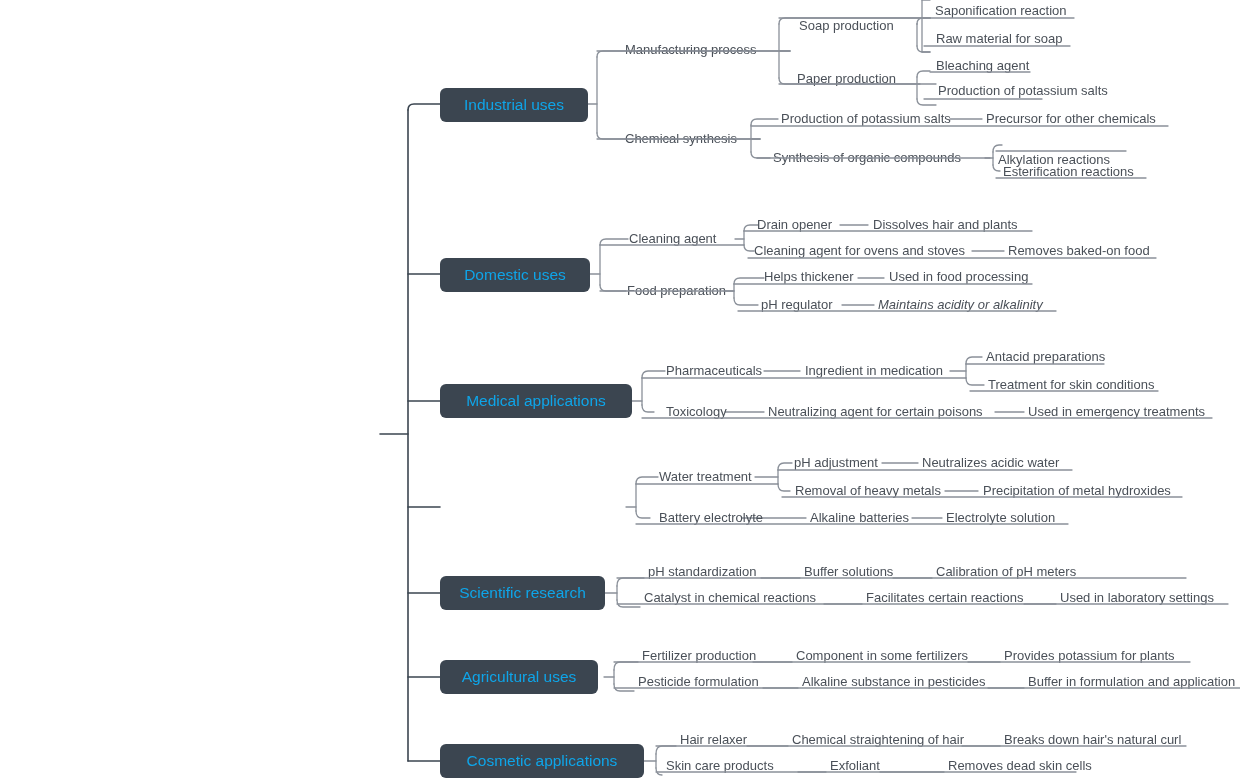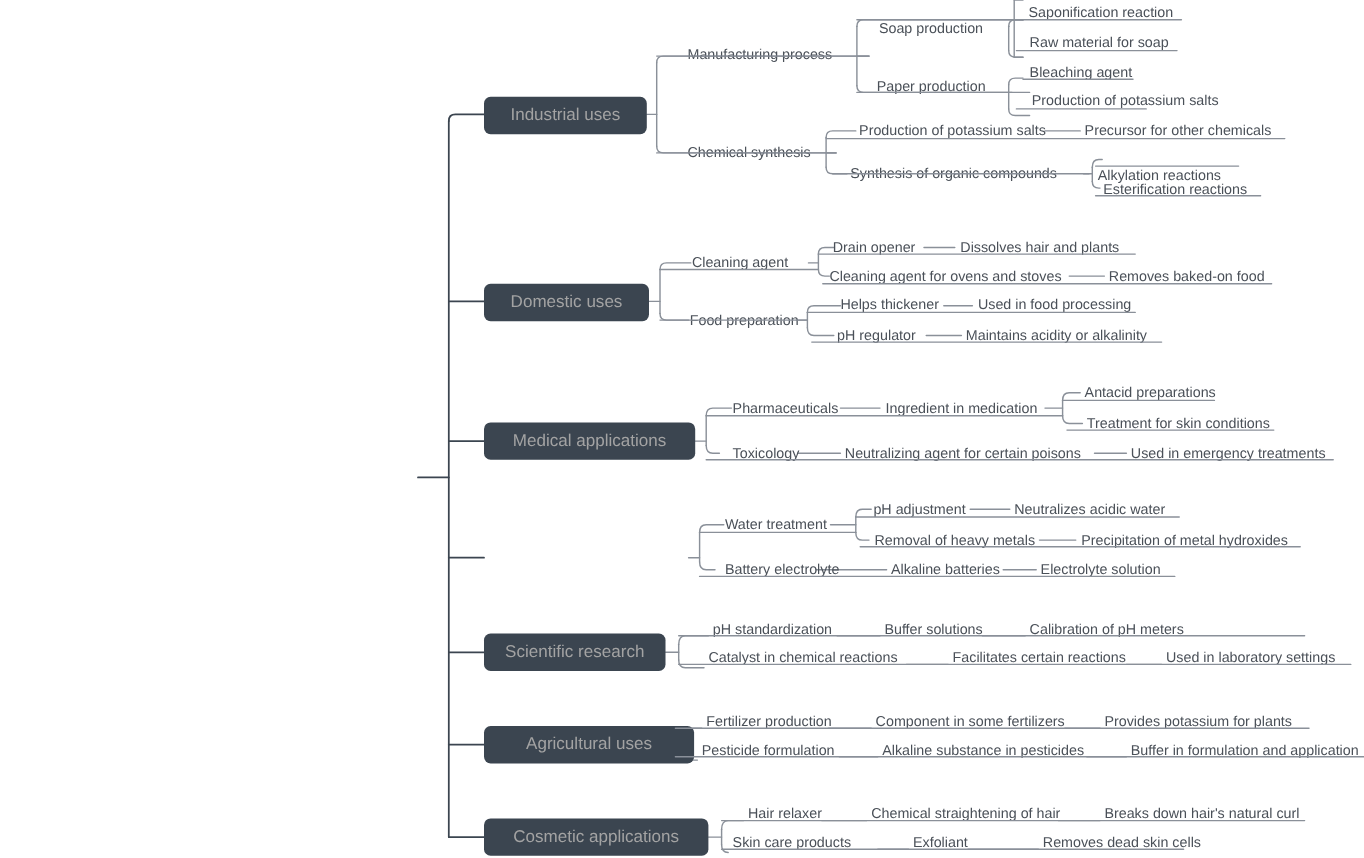--- a/index.html
+++ b/index.html
@@ -22,21 +22,21 @@
     letter-spacing:.1px;
     box-sizing:border-box;
     padding:0 14px;
     white-space:nowrap;
   }
 
   
   .branch-node{
     position:absolute;
     background:#3b4550;
-    color:#a3a3a3;
+    color:#0ea5e9;
     border-radius:6px;
     display:flex;align-items:center;justify-content:center;
     font-size:15.5px;
     box-sizing:border-box;
     padding:0 16px;
     white-space:nowrap;
   }
 
   
   .label{
@@ -200,21 +200,21 @@
 
   <div class="branch-node" style="left:440px;top:88px;width:148px;height:34px;">Industrial uses</div>
 
   <div class="branch-node" style="left:440px;top:258px;width:150px;height:34px;">Domestic uses</div>
 
   <div class="branch-node" style="left:440px;top:384px;width:192px;height:34px;">Medical applications</div>
 
 
   <div class="branch-node" style="left:440px;top:576px;width:165px;height:34px;">Scientific research</div>
 
-  <div class="branch-node" style="left:440px;top:660px;width:191px;height:34px;">Agricultural uses</div>
+  <div class="branch-node" style="left:440px;top:660px;width:158px;height:34px;">Agricultural uses</div>
 
   <div class="branch-node" style="left:440px;top:744px;width:204px;height:34px;">Cosmetic applications</div>
 
   <div class="label" style="left:625px;top:43px;">Manufacturing process</div>
   <div class="label" style="left:625px;top:132px;">Chemical synthesis</div>
 
   <div class="label" style="left:799px;top:19px;">Soap production</div>
   <div class="label" style="left:797px;top:72px;">Paper production</div>
 
   <div class="label" style="left:935px;top:4px;">Saponification reaction</div>
@@ -236,21 +236,21 @@
   <div class="label" style="left:757px;top:218px;">Drain opener</div>
   <div class="label" style="left:873px;top:218px;">Dissolves hair and plants</div>
 
   <div class="label" style="left:754px;top:244px;">Cleaning agent for ovens and stoves</div>
   <div class="label" style="left:1008px;top:244px;">Removes baked-on food</div>
 
   <div class="label" style="left:764px;top:270px;">Helps thickener</div>
   <div class="label" style="left:889px;top:270px;">Used in food processing</div>
 
   <div class="label" style="left:761px;top:298px;">pH regulator</div>
-  <div class="label" style="left:878px;top:298px;">Maintains acidity or alkalinity</div>
+  <div class="label" style="left:878px;top:298px;font-style:italic;">Maintains acidity or alkalinity</div>
 
   <div class="label" style="left:666px;top:364px;">Pharmaceuticals</div>
   <div class="label" style="left:805px;top:364px;">Ingredient in medication</div>
 
   <div class="label" style="left:986px;top:350px;">Antacid preparations</div>
   <div class="label" style="left:988px;top:378px;">Treatment for skin conditions</div>
 
   <div class="label" style="left:666px;top:405px;">Toxicology</div>
   <div class="label" style="left:768px;top:405px;">Neutralizing agent for certain poisons</div>
   <div class="label" style="left:1028px;top:405px;">Used in emergency treatments</div>

